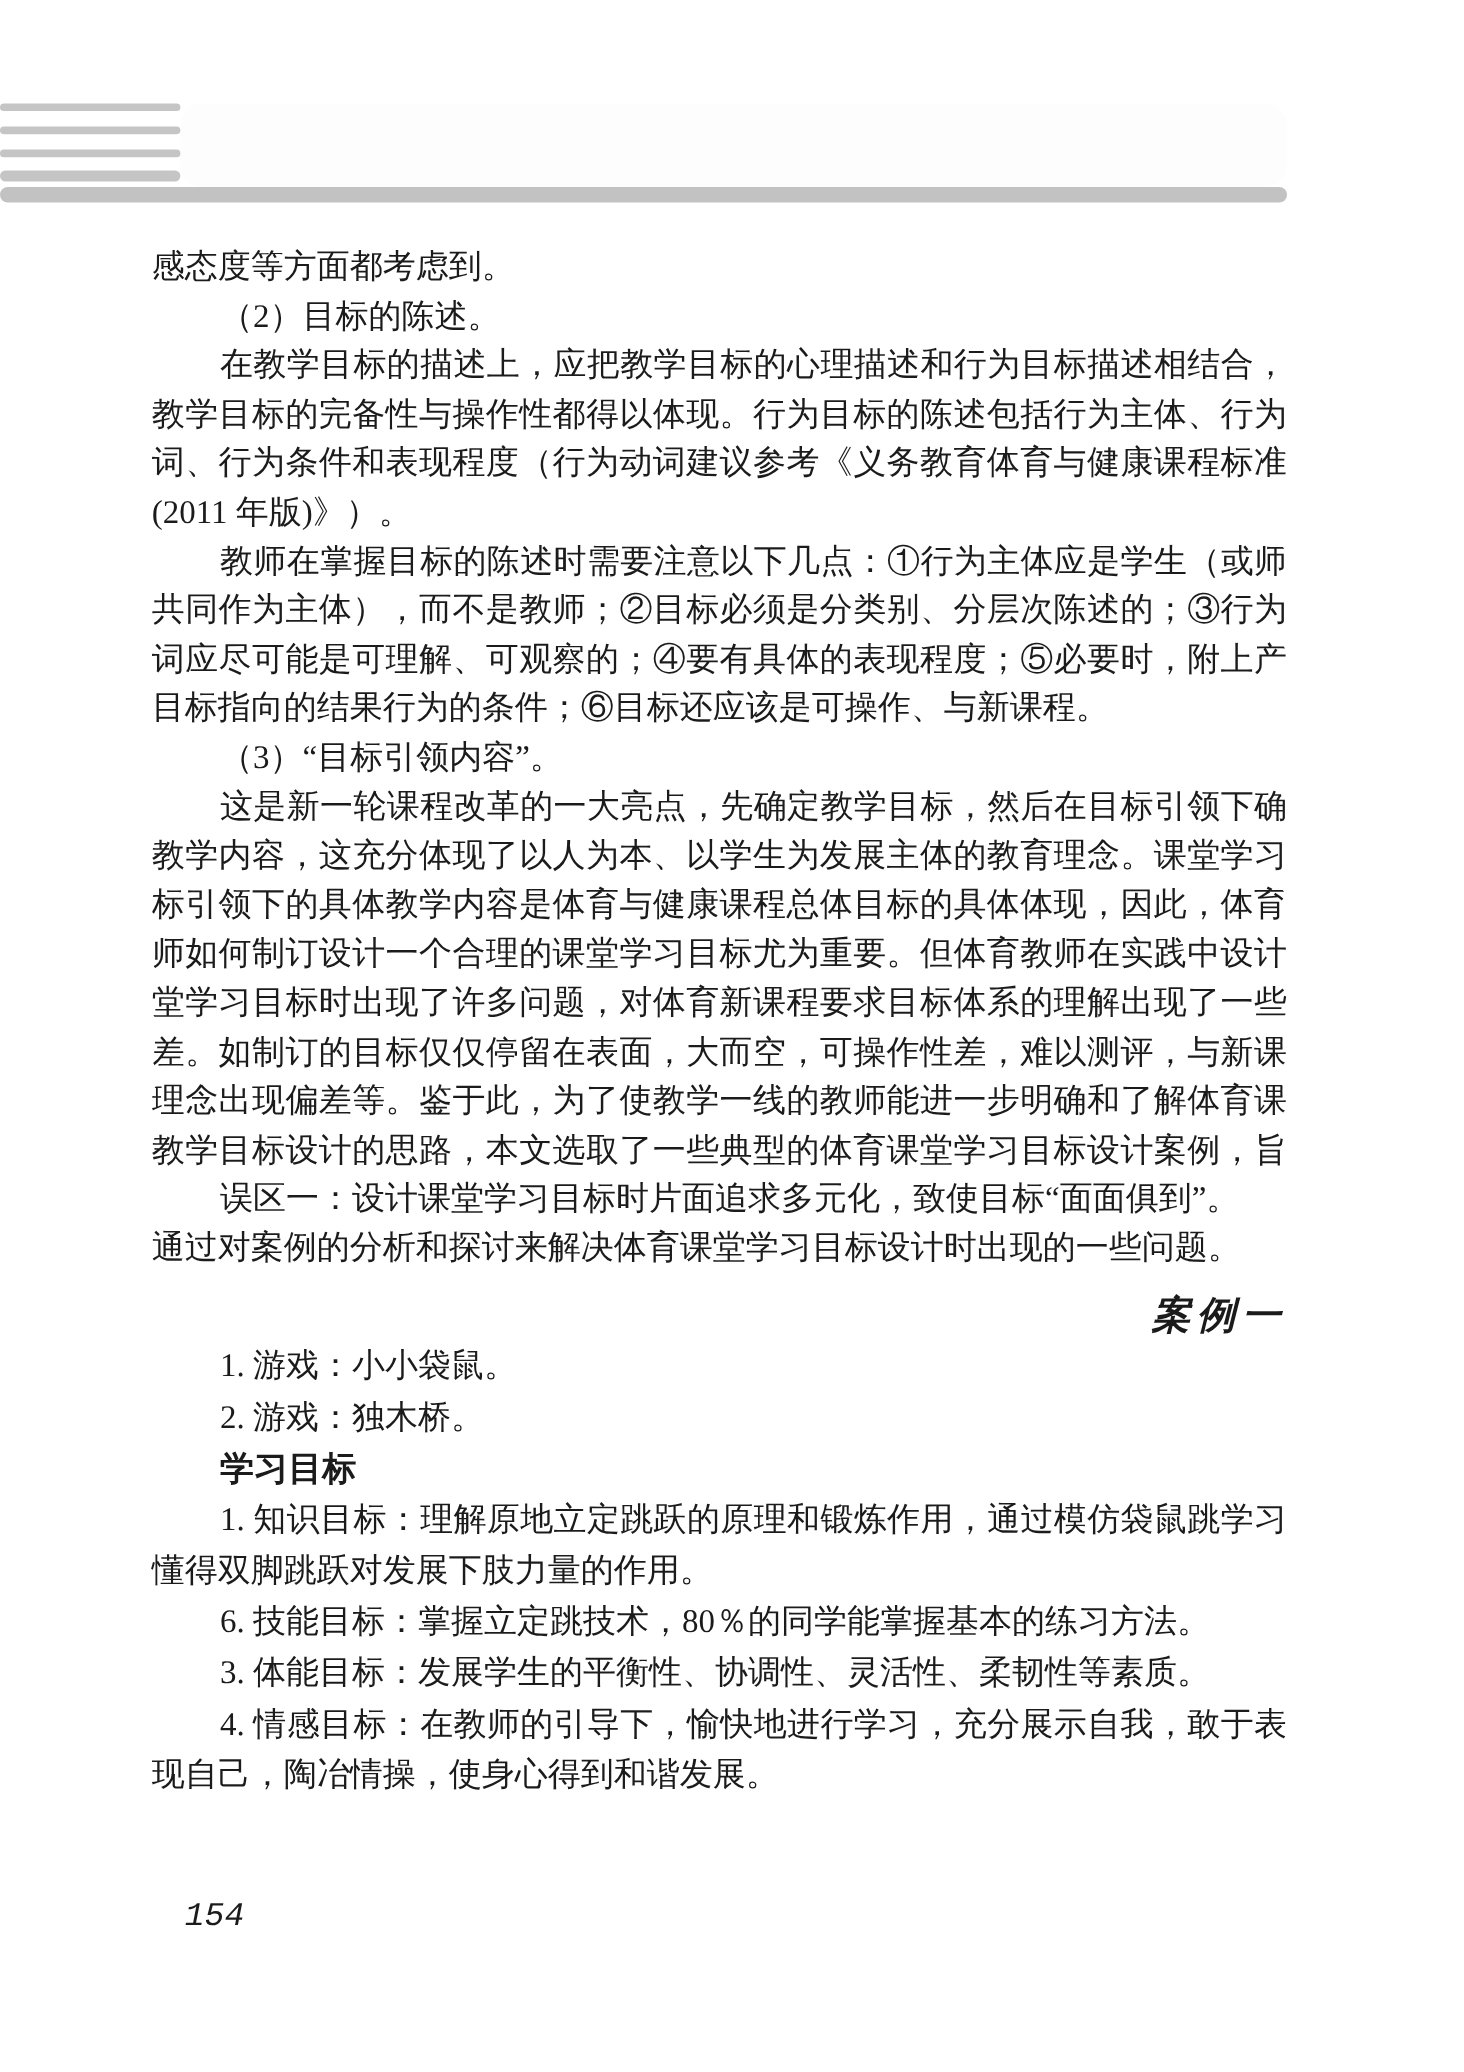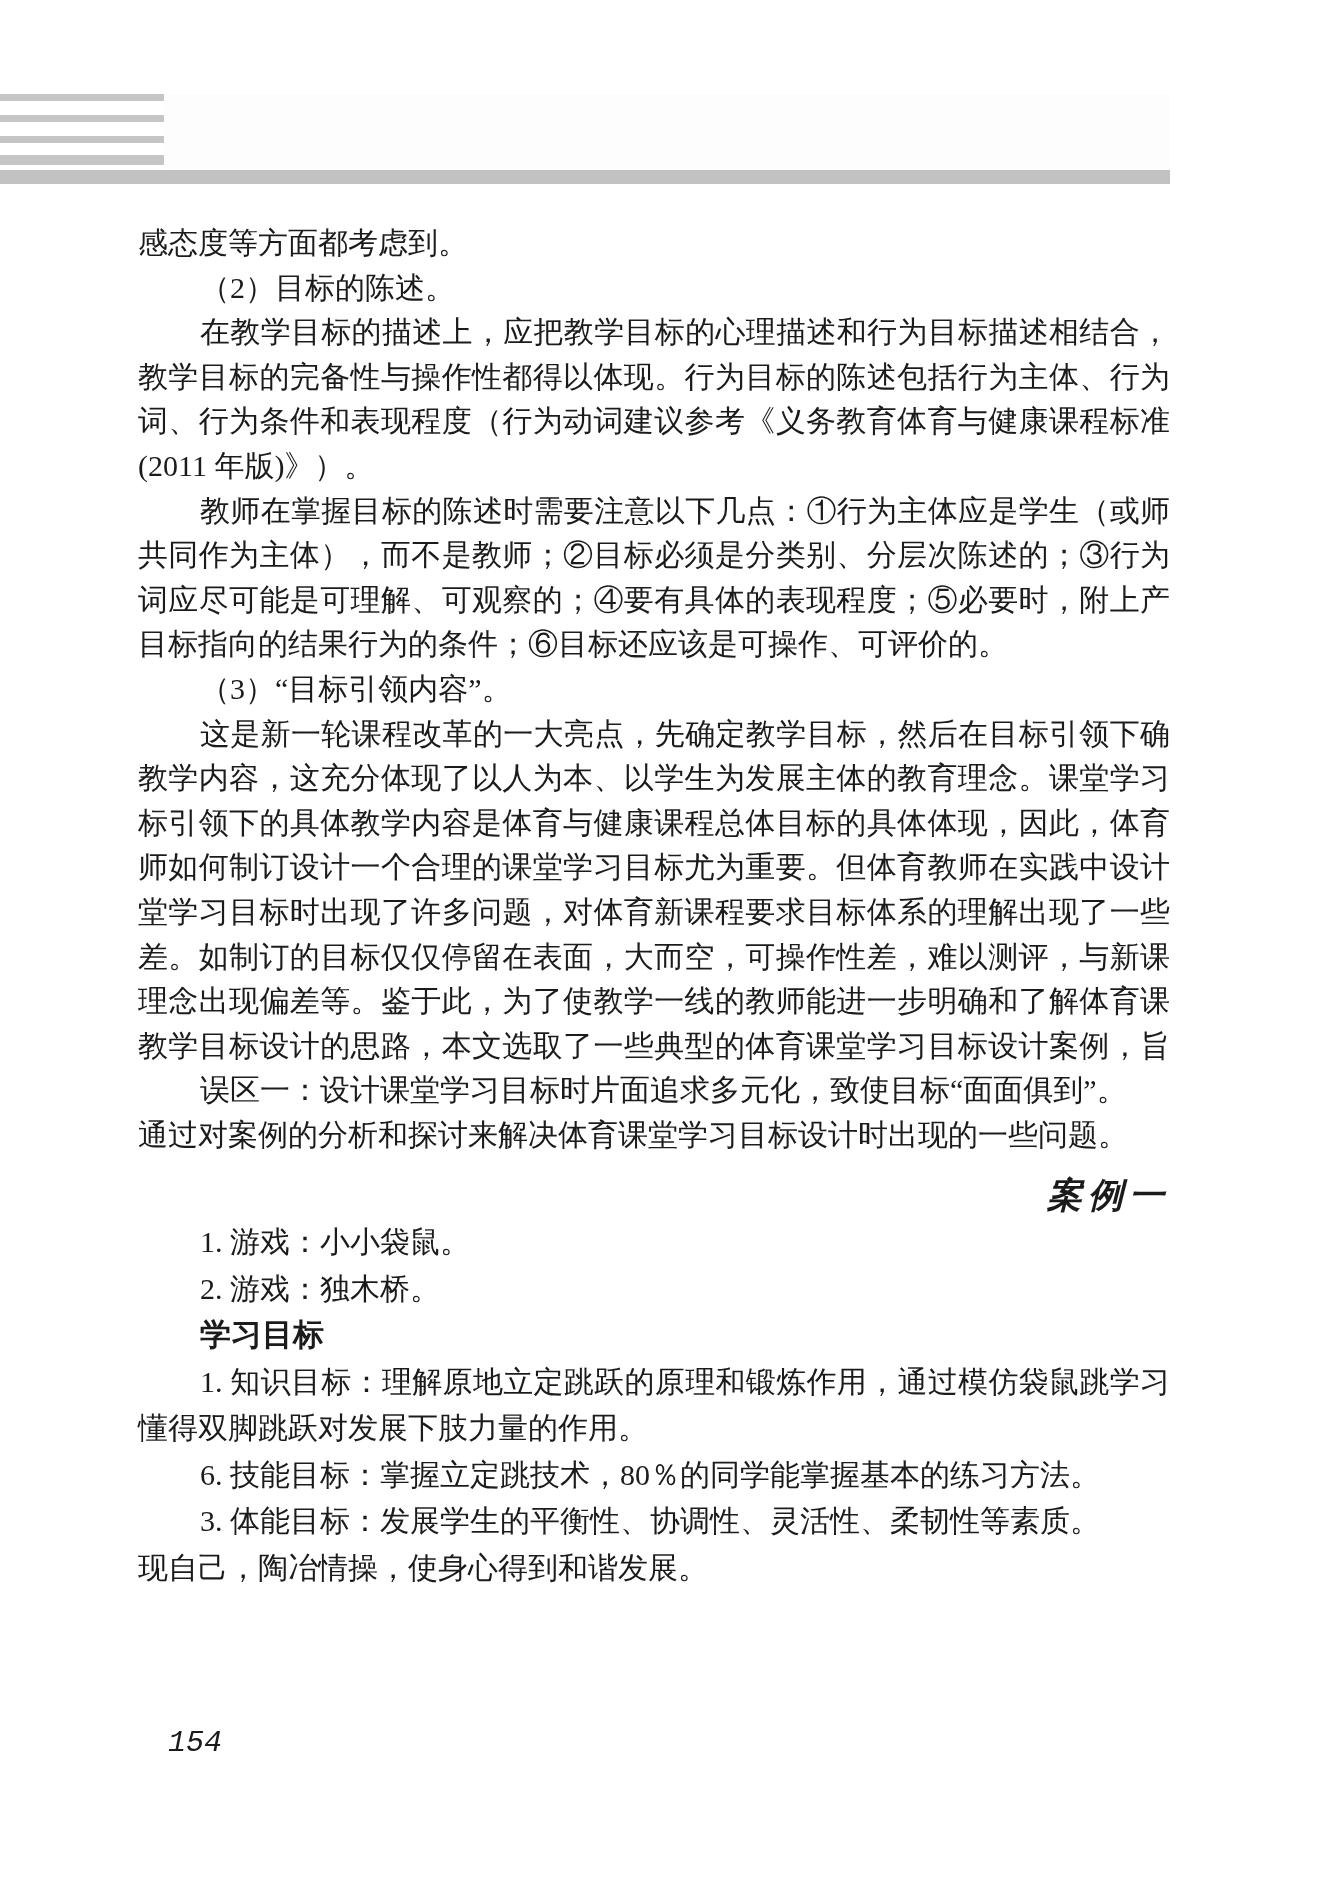--- a/index.html
+++ b/index.html
@@ -2,21 +2,21 @@
 <html style="--bar-gray: #c5c5c5; --rule-gray: #c2c2c2; --panel-gray: #fdfdfd; --text: #1b1b1b; --paper: #ffffff;"><head>
 <meta charset="utf-8">
 <style>
   :root{
     --bar-gray:#c5c5c5;
     --rule-gray:#c2c2c2;
     --panel-gray:#fdfdfd;
     --text:#1b1b1b;
     --paper:#ffffff;
   }
-  *{margin:0;padding:0;box-sizing:border-box;}
+  *{margin:0;padding:0;box-sizing:border-box;border-radius:20px;}
   html,body{background:#fff;}
   .page{
     position:relative;
     width:1331px;
     height:1884px;
     background:var(--paper);
     overflow:hidden;
     font-family:"Liberation Serif","DejaVu Serif",serif;
     color:var(--text);
   }
@@ -109,21 +109,21 @@
     <div class="body-lines">
         <div class="line plain">感态度等方面都考虑到。</div>
         <div class="line plain indent">（2）目标的陈述。</div>
         <div class="line just indent">在教学目标的描述上，应把教学目标的心理描述和行为目标描述相结合，使</div>
         <div class="line just">教学目标的完备性与操作性都得以体现。行为目标的陈述包括行为主体、行为动</div>
         <div class="line just">词、行为条件和表现程度（行为动词建议参考《义务教育体育与健康课程标准</div>
         <div class="line plain">(2011 年版)》）。</div>
         <div class="line just indent">教师在掌握目标的陈述时需要注意以下几点：①行为主体应是学生（或师生</div>
         <div class="line just">共同作为主体），而不是教师；②目标必须是分类别、分层次陈述的；③行为动</div>
         <div class="line just">词应尽可能是可理解、可观察的；④要有具体的表现程度；⑤必要时，附上产生</div>
-        <div class="line plain">目标指向的结果行为的条件；⑥目标还应该是可操作、可评价的。</div>
+        <div class="line plain">目标指向的结果行为的条件；⑥目标还应该是可操作、与新课程。</div>
         <div class="line plain indent">（3）“目标引领内容”。</div>
         <div class="line just indent">这是新一轮课程改革的一大亮点，先确定教学目标，然后在目标引领下确定</div>
         <div class="line just">教学内容，这充分体现了以人为本、以学生为发展主体的教育理念。课堂学习目</div>
         <div class="line just">标引领下的具体教学内容是体育与健康课程总体目标的具体体现，因此，体育教</div>
         <div class="line just">师如何制订设计一个合理的课堂学习目标尤为重要。但体育教师在实践中设计课</div>
         <div class="line just">堂学习目标时出现了许多问题，对体育新课程要求目标体系的理解出现了一些误</div>
         <div class="line just">差。如制订的目标仅仅停留在表面，大而空，可操作性差，难以测评，与新课程</div>
         <div class="line just">理念出现偏差等。鉴于此，为了使教学一线的教师能进一步明确和了解体育课堂</div>
         <div class="line just">教学目标设计的思路，本文选取了一些典型的体育课堂学习目标设计案例，旨在</div>
         <div class="line plain indent">误区一：设计课堂学习目标时片面追求多元化，致使目标“面面俱到”。</div>
@@ -131,19 +131,20 @@
       </div>
     <h2 class="case-title">案例一</h2>
     <div class="case-lines">
         <div class="line kai plain indent">1. 游戏：小小袋鼠。</div>
         <div class="line kai plain indent">2. 游戏：独木桥。</div>
         <div class="line head indent">学习目标</div>
         <div class="line kai just indent">1. 知识目标：理解原地立定跳跃的原理和锻炼作用，通过模仿袋鼠跳学习</div>
         <div class="line kai plain">懂得双脚跳跃对发展下肢力量的作用。</div>
         <div class="line kai plain indent">6. 技能目标：掌握立定跳技术，80％的同学能掌握基本的练习方法。</div>
         <div class="line kai plain indent">3. 体能目标：发展学生的平衡性、协调性、灵活性、柔韧性等素质。</div>
+        <div class="line kai just indent">4. 情感目标：在教师的引导下，愉快地进行学习，充分展示自我，敢于表</div>
         <div class="line kai plain">现自己，陶冶情操，使身心得到和谐发展。</div>
       </div>
   </main>
 
   <div class="page-number">154</div>
 
 </div>
 
 </body></html>

